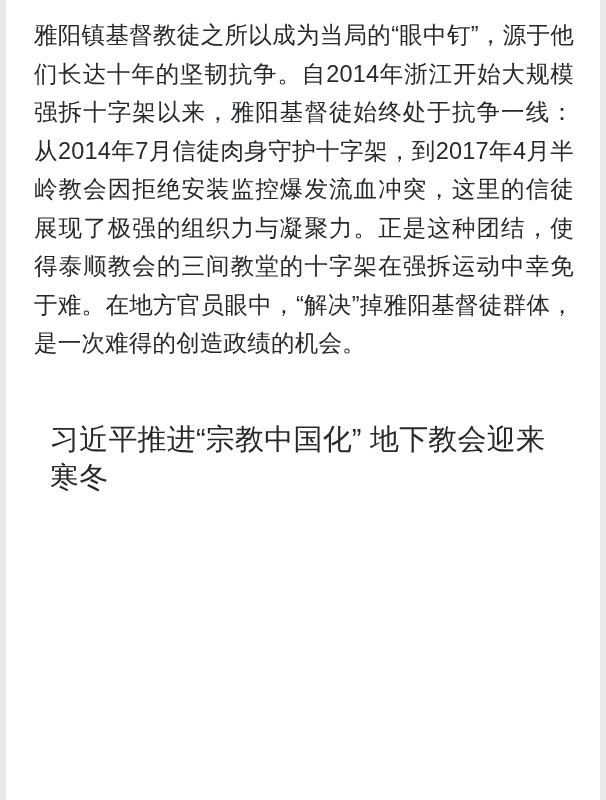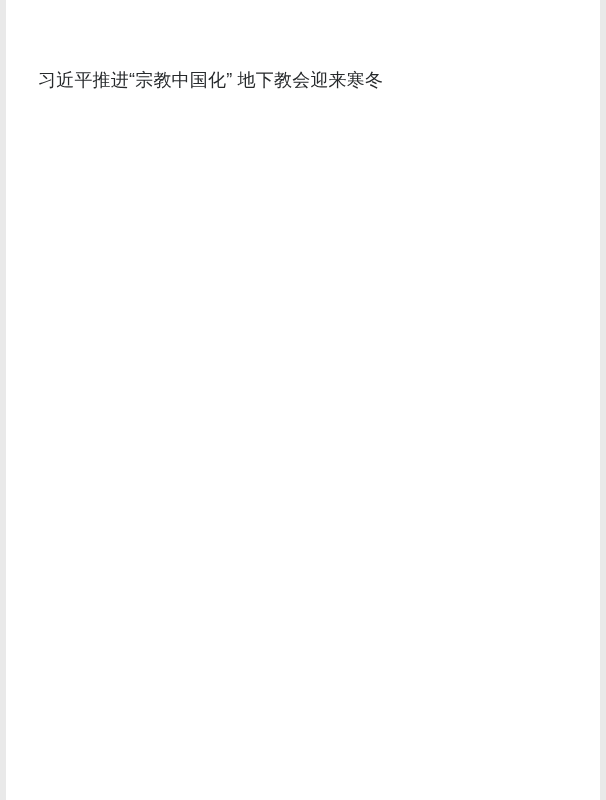--- a/index.html
+++ b/index.html
@@ -47,22 +47,22 @@
     margin: 0;
     font-size: 23.5px;
     line-height: 38.5px;
     color: #26292b;
     letter-spacing: 0.2px;
     text-align: justify;
     text-justify: inter-character;
     font-weight: 400;
   }
   h2.sub-heading {
-    margin: 4px;
-    font-size: 18px;
+    margin: 16px;
+    font-size: 29px;
     line-height: 38.5px;
     color: #26292b;
     letter-spacing: 0.2px;
     font-weight: 400;
   }
   .gap-after-para-1 {
     height: 41px;
   }
   .gap-after-heading {
     height: 41px;
@@ -71,20 +71,21 @@
 </head>
 <body>
 
 <div class="page">
 
   <div class="edge-left"></div>
   <div class="edge-right"></div>
 
   <div class="content">
 
+    <p class="body-para">雅阳镇基督教徒之所以成为当局的“眼中钉”，源于他们长达十年的坚韧抗争。自2014年浙江开始大规模强拆十字架以来，雅阳基督徒始终处于抗争一线：从2014年7月信徒肉身守护十字架，到2017年4月半岭教会因拒绝安装监控爆发流血冲突，这里的信徒展现了极强的组织力与凝聚力。正是这种团结，使得泰顺教会的三间教堂的十字架在强拆运动中幸免于难。在地方官员眼中，“解决”掉雅阳基督徒群体，是一次难得的创造政绩的机会。</p>
 
     <div class="gap-after-para-1"></div>
 
     <h2 class="sub-heading">习近平推进“宗教中国化” 地下教会迎来寒冬</h2>
 
     <div class="gap-after-heading"></div>
 
 
   </div>
 

